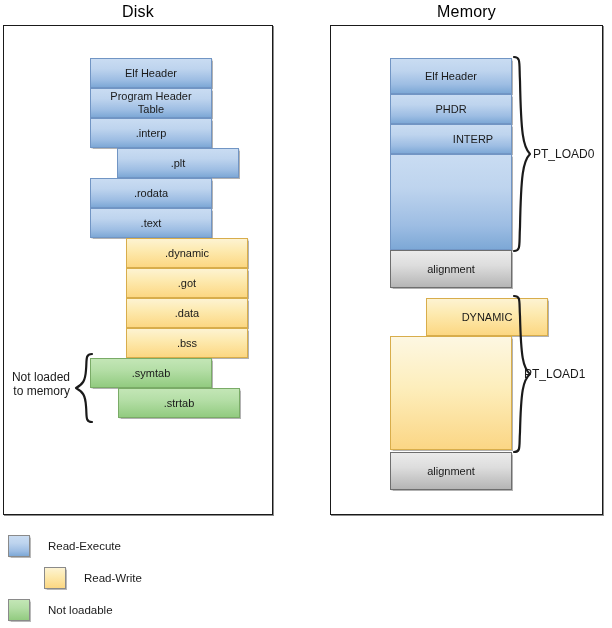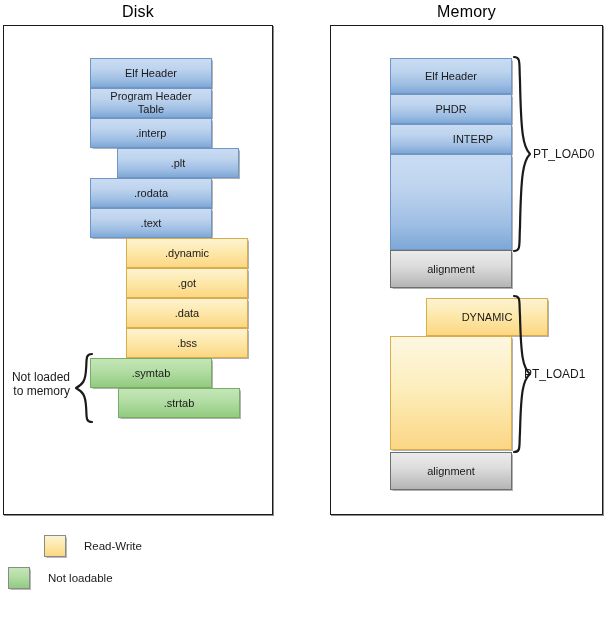--- a/index.html
+++ b/index.html
@@ -153,20 +153,24 @@
 </svg>
 <div class="side-label" style="left:533px; top:147px; width:72px;">PT_LOAD0</div>
 
 <svg class="brace-svg" style="left:512px; top:294px; width:22px; height:160px;" viewBox="0 0 22 160">
   <path d="M2 2 C9 2, 7 7, 8 22 C9 63, 11 74, 18 80 C11 86, 9 97, 8 138 C7 153, 9 158, 2 158" fill="none" stroke="#1a1a1a" stroke-width="2.2" stroke-linecap="round" stroke-linejoin="round"></path>
 </svg>
 <div class="side-label" style="left:524px; top:367px; width:72px;">PT_LOAD1</div>
 
 <div id="legend">
   <div class="legend-row">
+    <div class="legend-swatch blue"></div>
+    <div class="legend-label">Read-Execute</div>
+  </div>
+  <div class="legend-row">
     <div class="legend-swatch orange"></div>
     <div class="legend-label">Read-Write</div>
   </div>
   <div class="legend-row">
     <div class="legend-swatch green"></div>
     <div class="legend-label">Not loadable</div>
   </div>
 </div>
 
 </body></html>

